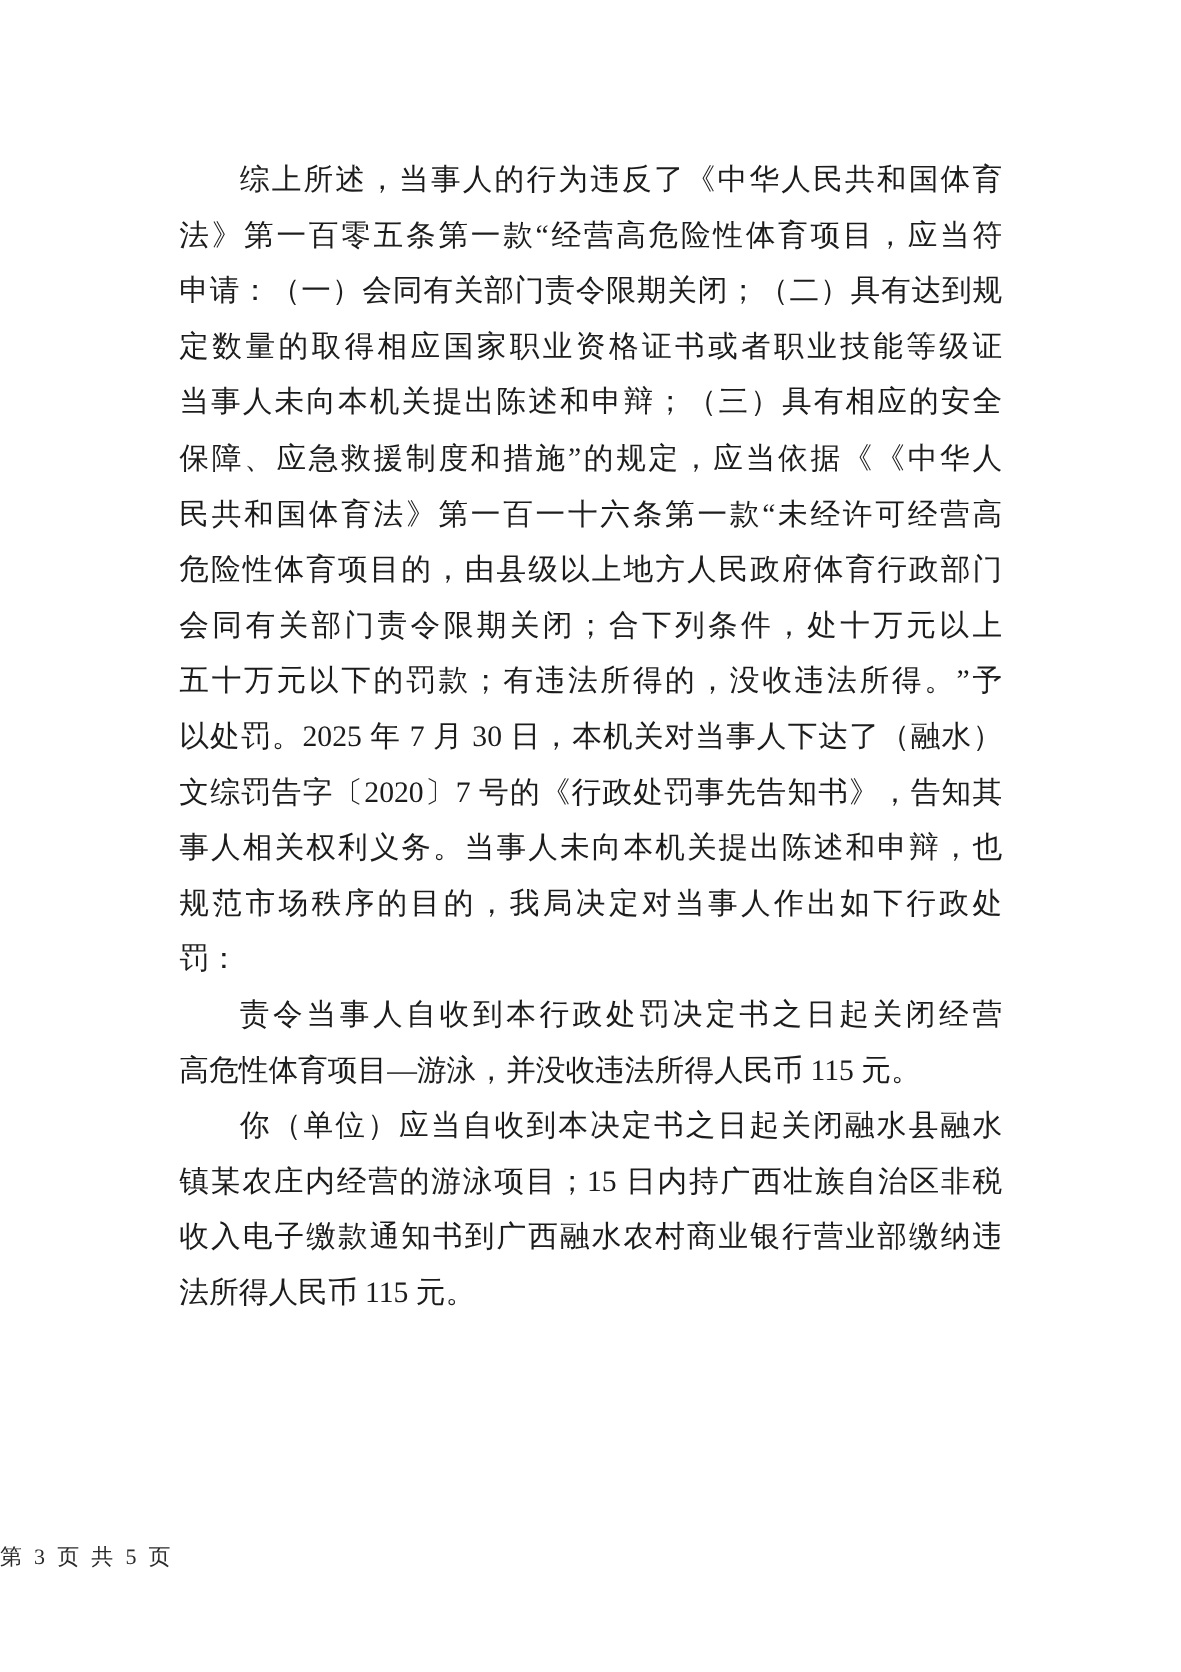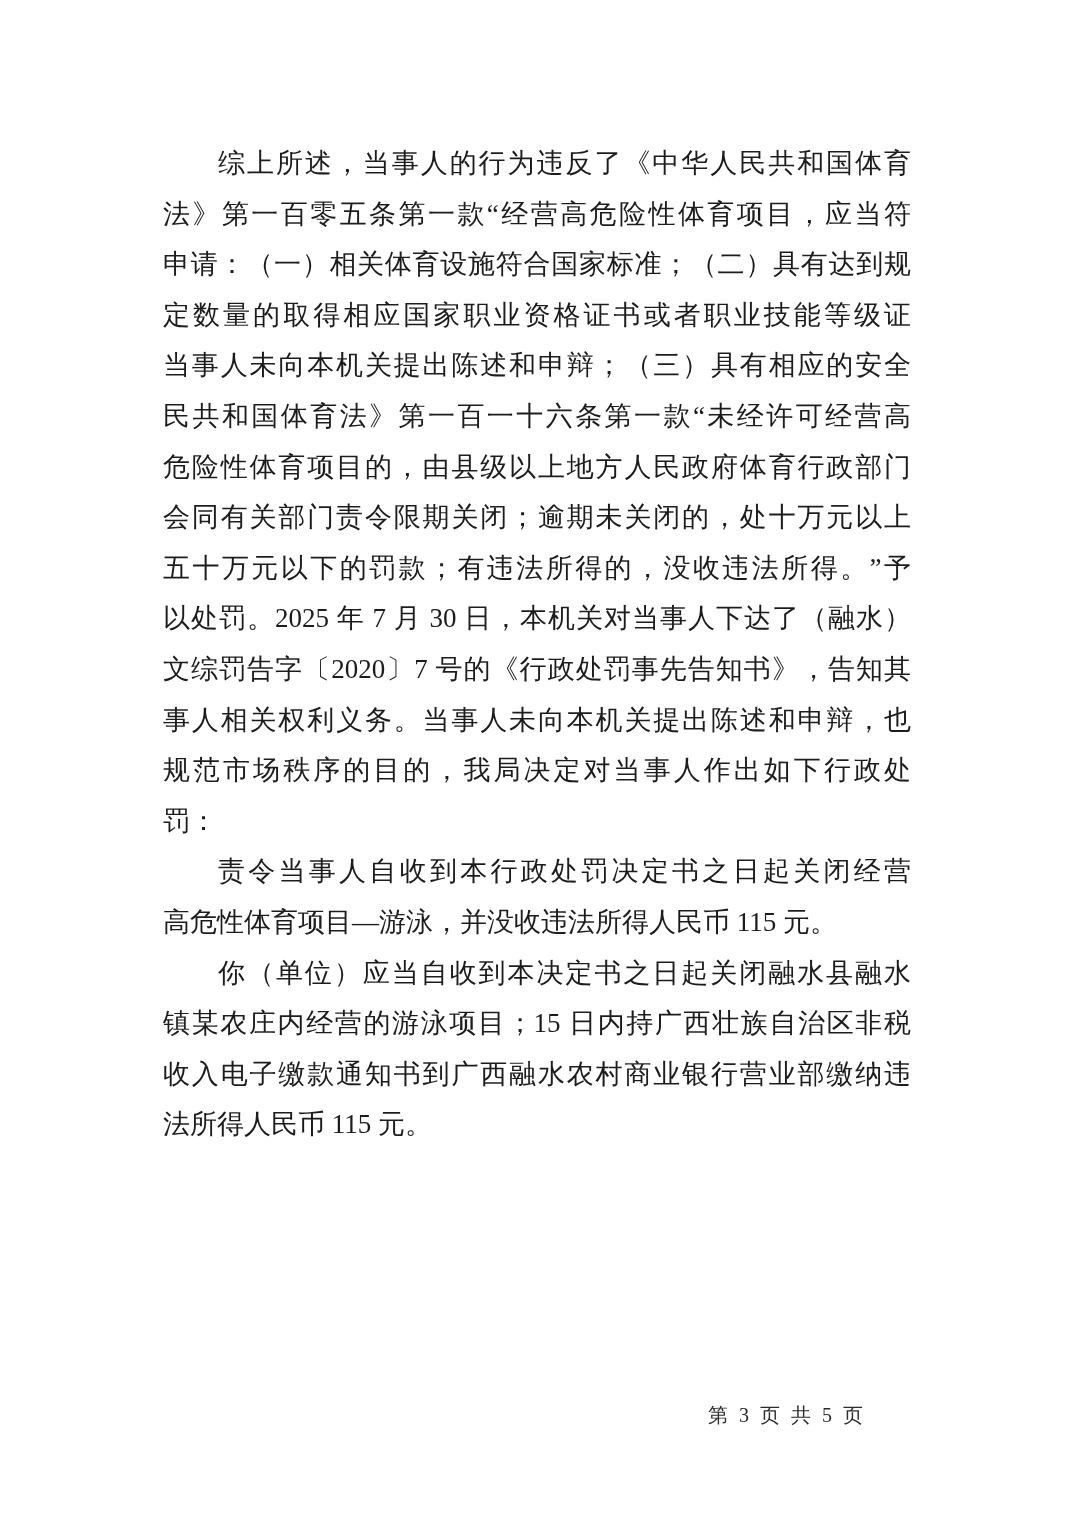--- a/index.html
+++ b/index.html
@@ -40,44 +40,45 @@
     text-align-last: justify;
   }
   .text-line.indent {
     text-indent: 55px;
   }
   .page-footer {
     position: absolute;
     left: 0;
     top: 1402px;
     width: 866px;
-    text-align: right;
+    text-align: left;
   }
   .page-footer .footer-text {
     font-size: 20px;
     letter-spacing: 3px;
     color: #2a2a2a;
   }
 </style>
 </head>
 <body>
 
 <div class="page">
 
   <div class="doc-body">
 
   <div class="paragraph">
         <div class="text-line just indent">综上所述，当事人的行为违反了《中华人民共和国体育</div>
         <div class="text-line just">法》第一百零五条第一款“经营高危险性体育项目，应当符</div>
-        <div class="text-line just">申请：（一）相关体育设施符合国家标准；（二）具有达到规</div>
+        <div class="text-line just">申请：（一）会同有关部门责令限期关闭；（二）具有达到规</div>
         <div class="text-line just">定数量的取得相应国家职业资格证书或者职业技能等级证</div>
         <div class="text-line just">当事人未向本机关提出陈述和申辩；（三）具有相应的安全</div>
+        <div class="text-line just">保障、应急救援制度和措施”的规定，应当依据《《中华人</div>
         <div class="text-line just">民共和国体育法》第一百一十六条第一款“未经许可经营高</div>
         <div class="text-line just">危险性体育项目的，由县级以上地方人民政府体育行政部门</div>
-        <div class="text-line just">会同有关部门责令限期关闭；逾期未关闭的，处十万元以上</div>
+        <div class="text-line just">会同有关部门责令限期关闭；合下列条件，处十万元以上</div>
         <div class="text-line just">五十万元以下的罚款；有违法所得的，没收违法所得。”予</div>
         <div class="text-line just">以处罚。2025 年 7 月 30 日，本机关对当事人下达了（融水）</div>
         <div class="text-line just">文综罚告字〔2020〕7 号的《行政处罚事先告知书》，告知其</div>
         <div class="text-line just">事人相关权利义务。当事人未向本机关提出陈述和申辩，也</div>
         <div class="text-line just">规范市场秩序的目的，我局决定对当事人作出如下行政处</div>
         <div class="text-line">罚：</div>
       </div>
       <div class="paragraph">
         <div class="text-line just indent">责令当事人自收到本行政处罚决定书之日起关闭经营</div>
         <div class="text-line">高危性体育项目—游泳，并没收违法所得人民币 115 元。</div>

